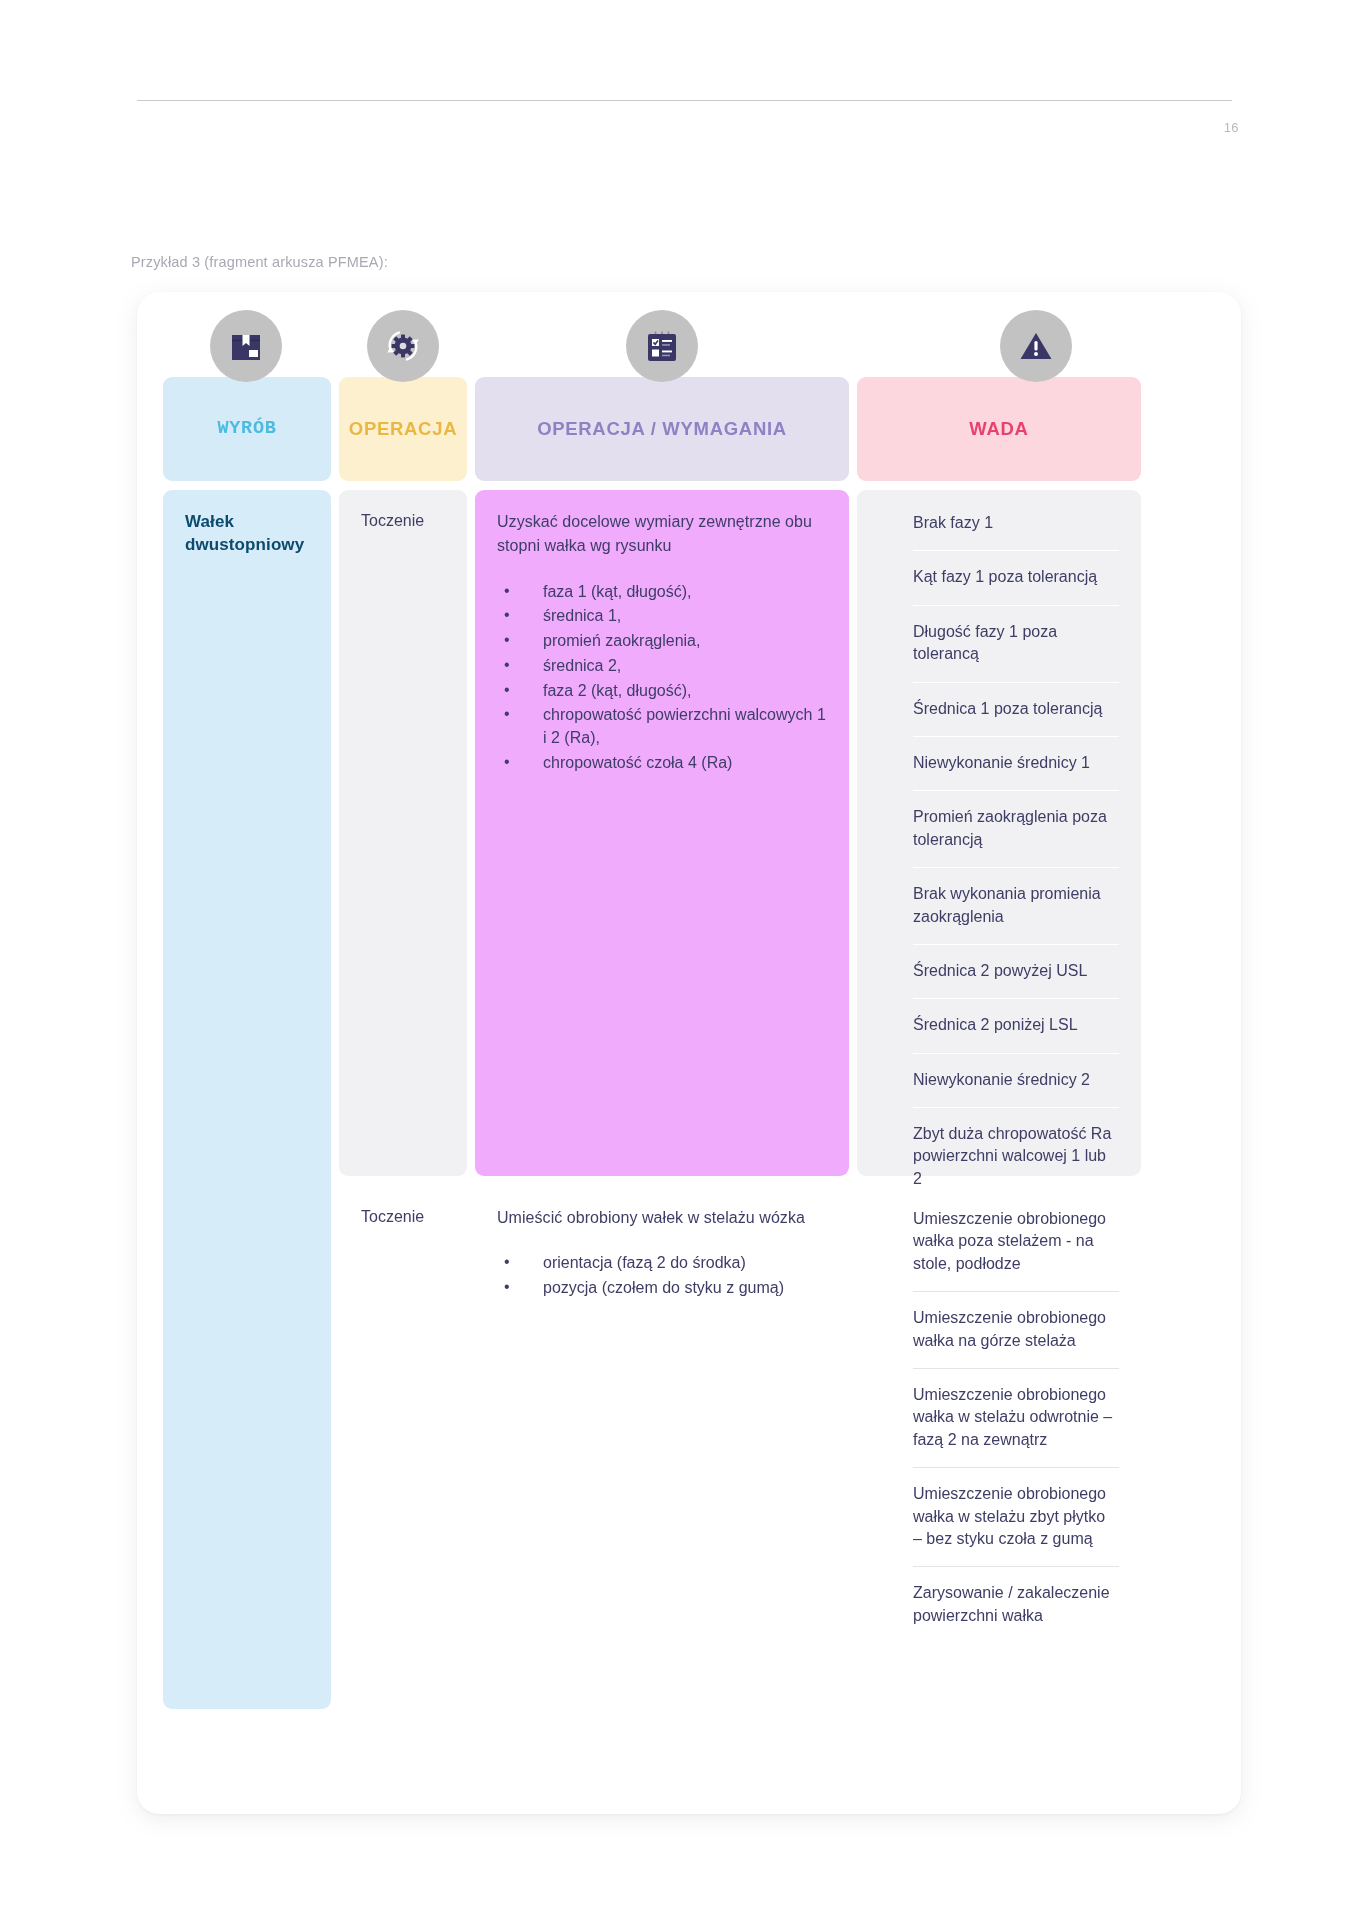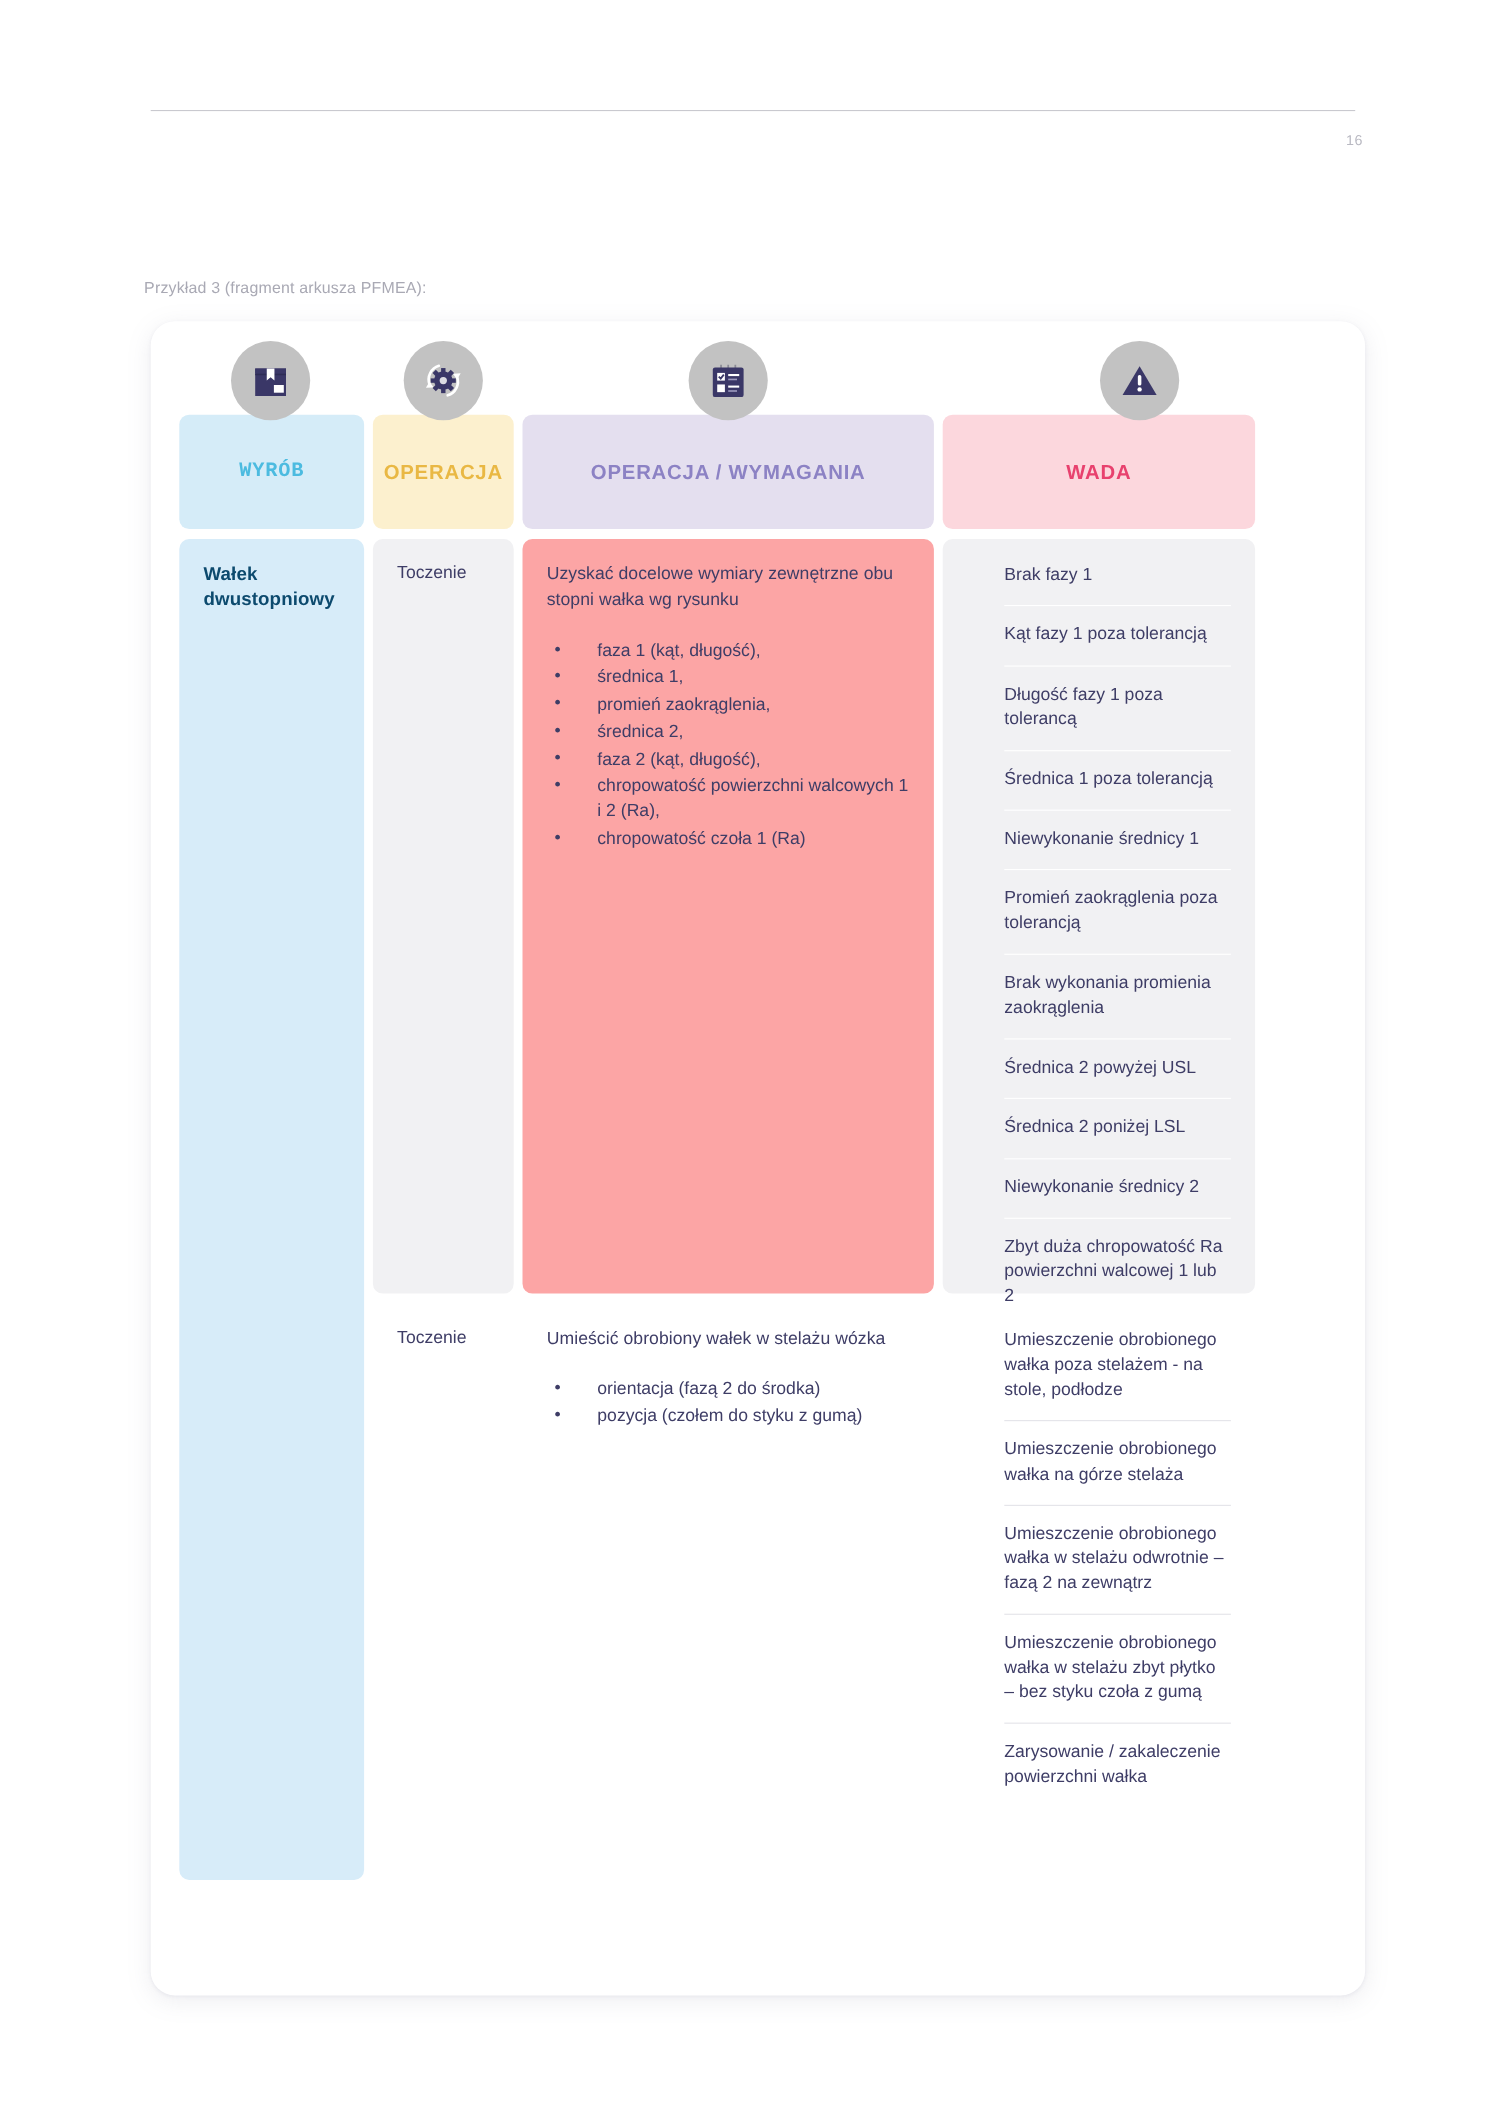--- a/index.html
+++ b/index.html
@@ -114,21 +114,21 @@
   .cell {
     position: absolute;
     border-radius: 9px;
   }
   .cell-wyrob {
     background: #d7ecf9;
     top: 198px;
     height: 1219px;
   }
   .cell-oper-a { background: #f1f1f3; top: 198px; height: 686px; }
-  .cell-funk-a { background: #fca5a5; top: 198px; height: 686px; }
+  .cell-funk-a { background: #f0abfc; top: 198px; height: 686px; }
   .cell-wada-a { background: #f1f1f3; top: 198px; height: 686px; }
   .cell-oper-b { background: #ffffff; top: 894px; height: 318px; }
   .cell-funk-b { background: #ffffff; top: 894px; height: 318px; }
   .cell-wada-b { background: #ffffff; top: 894px; height: 432px; }
 
   .cell-pad { padding: 20px 22px 18px 22px; }
 
   
   .prod-name {
     font-size: 17px;
@@ -277,21 +277,21 @@
 
     <div class="cell cell-funk-a col-funk cell-pad">
       <div class="funk-lead">Uzyskać docelowe wymiary zewnętrzne obu stopni wałka wg rysunku</div>
       <ul class="bullets">
         <li>faza 1 (kąt, długość),</li>
         <li>średnica 1,</li>
         <li>promień zaokrąglenia,</li>
         <li>średnica 2,</li>
         <li>faza 2 (kąt, długość),</li>
         <li>chropowatość powierzchni walcowych 1 i 2 (Ra),</li>
-        <li>chropowatość czoła 1 (Ra)</li>
+        <li>chropowatość czoła 4 (Ra)</li>
       </ul>
     </div>
 
     <div class="cell cell-wada-a col-wada cell-pad">
       <ul class="defects">
         <li>Brak fazy 1</li>
         <li>Kąt fazy 1 poza tolerancją</li>
         <li>Długość fazy 1 poza tolerancą</li>
         <li>Średnica 1 poza tolerancją</li>
         <li>Niewykonanie średnicy 1</li>

